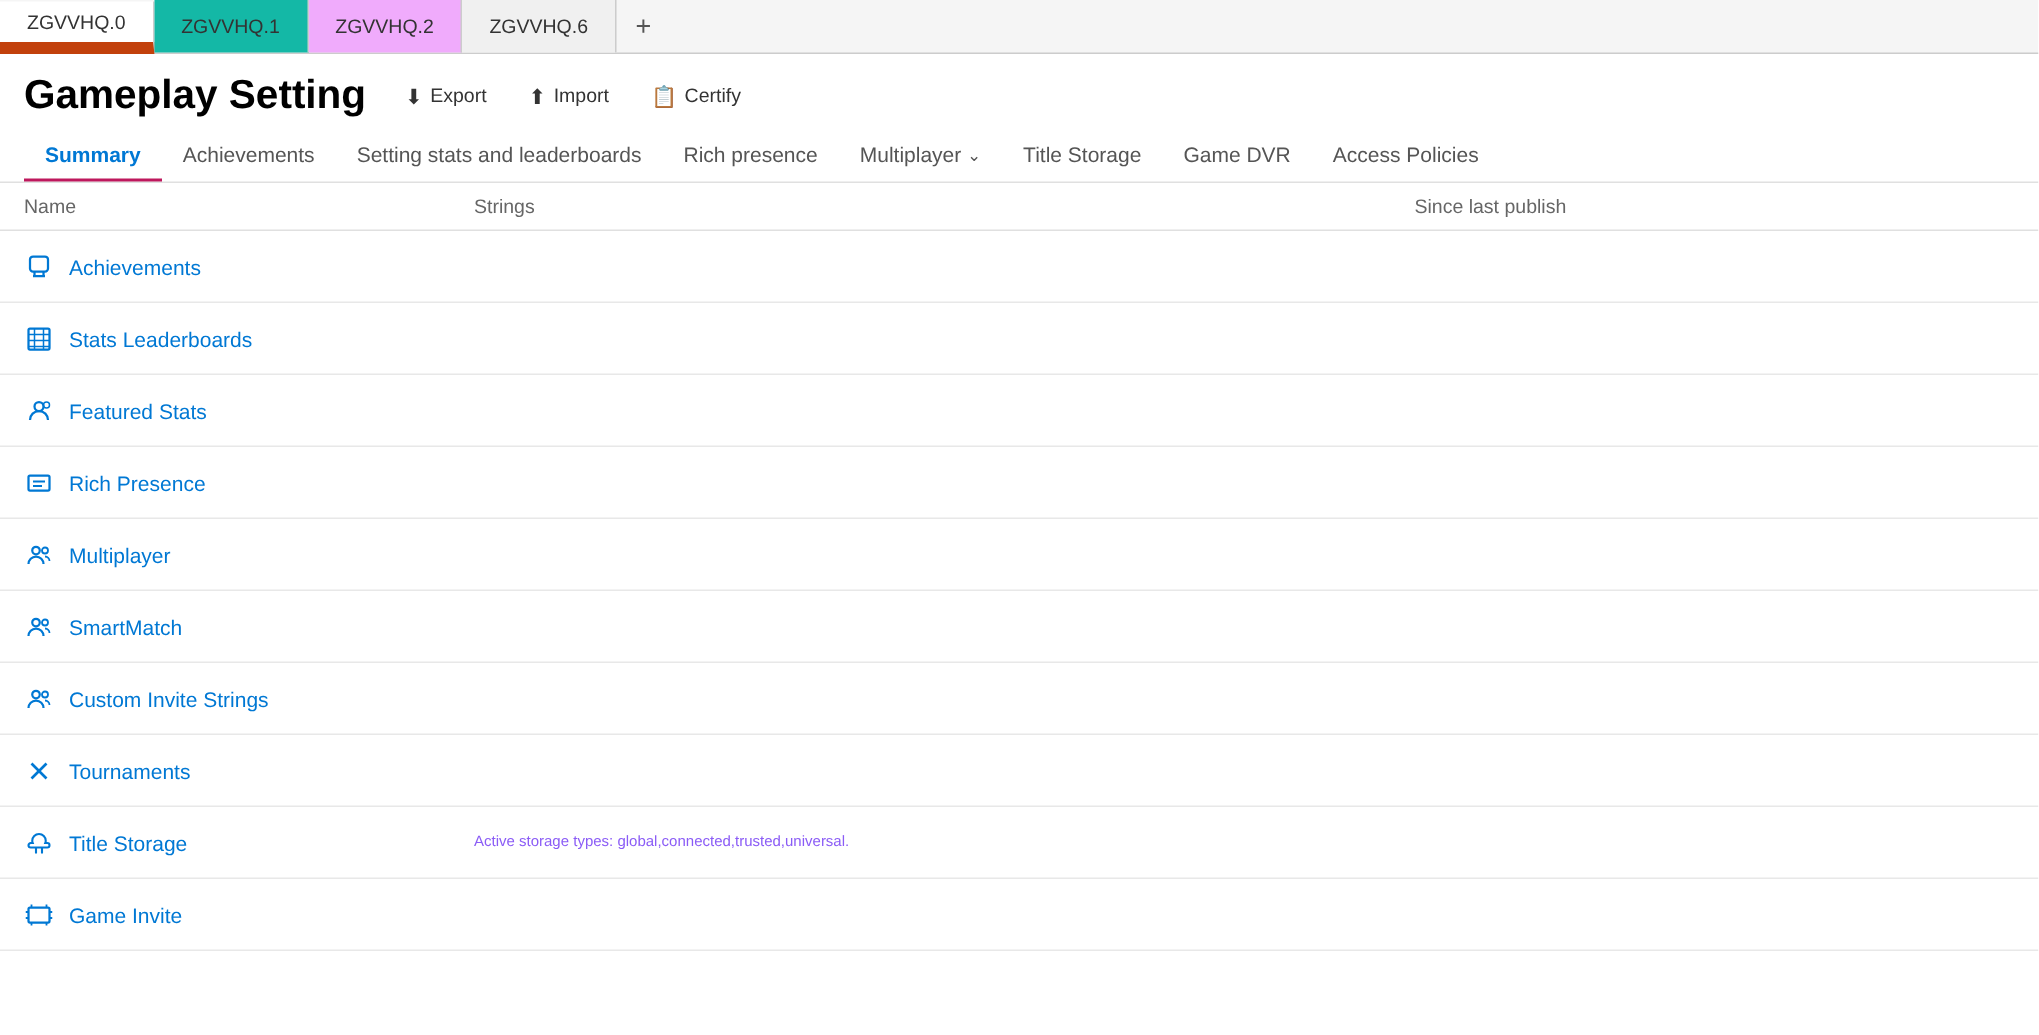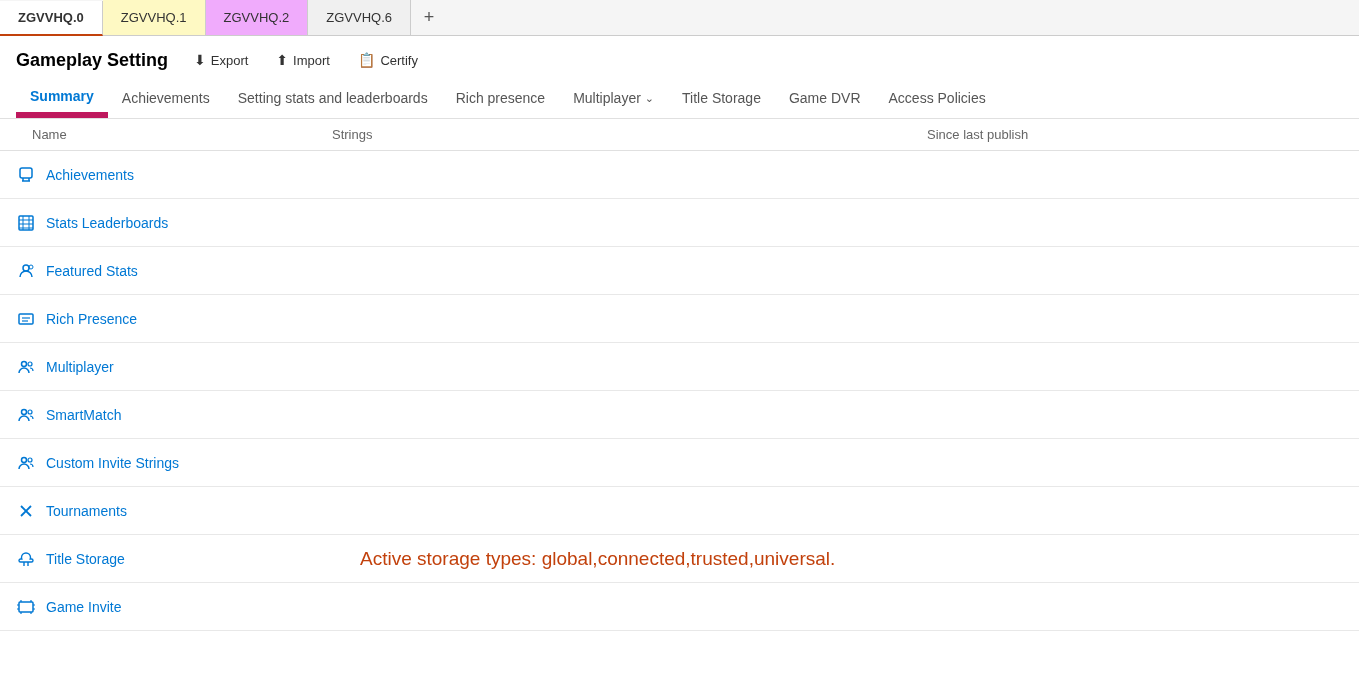--- a/index.html
+++ b/index.html
@@ -21,22 +21,22 @@
       padding: 0 18px;
       border-right: 1px solid #ccc;
       cursor: pointer;
       font-size: 13px;
       color: #333;
       background: #f0f0f0;
       white-space: nowrap;
     }
     .tab:first-child {
       background: #fff;
-      font-weight: 700;
-      border-bottom: 2px solid #c2410c;
+      font-weight: 400;
+      border-bottom: 8px solid #c2410c;
       margin-bottom: -1px;
     }
     .tab-add {
       display: flex;
       align-items: center;
       justify-content: center;
       height: 100%;
       width: 36px;
       cursor: pointer;
       font-size: 18px;
@@ -44,21 +44,21 @@
     }
 
     
     .page-header {
       display: flex;
       align-items: center;
       padding: 12px 16px 8px 16px;
       gap: 20px;
     }
     .page-title {
-      font-size: 18px;
+      font-size: 27px;
       font-weight: 700;
       color: #000;
     }
     .header-actions {
       display: flex;
       align-items: center;
       gap: 16px;
     }
     .header-btn {
       display: flex;
@@ -87,28 +87,28 @@
       gap: 4px;
       padding: 8px 14px;
       font-size: 14px;
       color: #555;
       cursor: pointer;
       border-bottom: 2px solid transparent;
       white-space: nowrap;
     }
     .nav-tab.active {
       color: #0078d4;
-      border-bottom: 6px solid #be185d;
+      border-bottom: 2px solid #be185d;
       font-weight: 600;
     }
     .chevron-icon { font-size: 11px; }
     .table-header {
       display: grid;
       grid-template-columns: 300px 1fr 400px;
-      padding: 8px 32px;
+      padding: 8px 16px;
       border-bottom: 1px solid #e0e0e0;
       color: #666;
       font-size: 13px;
     }
     .table-row {
       display: grid;
       grid-template-columns: 300px 1fr 400px;
       padding: 0 16px;
       border-bottom: 1px solid #e8e8e8;
       min-height: 48px;
@@ -116,23 +116,22 @@
     }
     .row-name {
       display: flex;
       align-items: center;
       gap: 10px;
       color: #0078d4;
       cursor: pointer;
       font-size: 14px;
     }
     .row-detail {
-      font-size: 19px;
-      color: #c2410c;
-      margin-left: 44px;
+      font-size: 10px;
+      color: #8b5cf6;
     }
     .row-since {
       font-size: 13px;
       color: #333;
     }
     .row-icon {
       width: 20px;
       height: 20px;
       display: inline-flex;
       align-items: center;
@@ -141,21 +140,21 @@
       font-size: 14px;
       flex-shrink: 0;
     }
   </style>
 </head>
 <body>
 
 <div class="tab-bar">
 
 <div class="tab" style="background: rgb(255, 255, 255);">ZGVVHQ.0</div>
-    <div class="tab" style="background: #fef9c3;">ZGVVHQ.1</div>
+    <div class="tab" style="background: #14b8a6;">ZGVVHQ.1</div>
     <div class="tab" style="background: #f0abfc;">ZGVVHQ.2</div>
     <div class="tab" style="background: rgb(240, 240, 240);">ZGVVHQ.6</div>
     <div class="tab-add">+</div>
   </div>
 
 <div class="page-header">
   <span class="page-title">Gameplay Setting</span>
   <div class="header-actions">
     <button class="header-btn">
       <span class="btn-icon">⬇</span>

